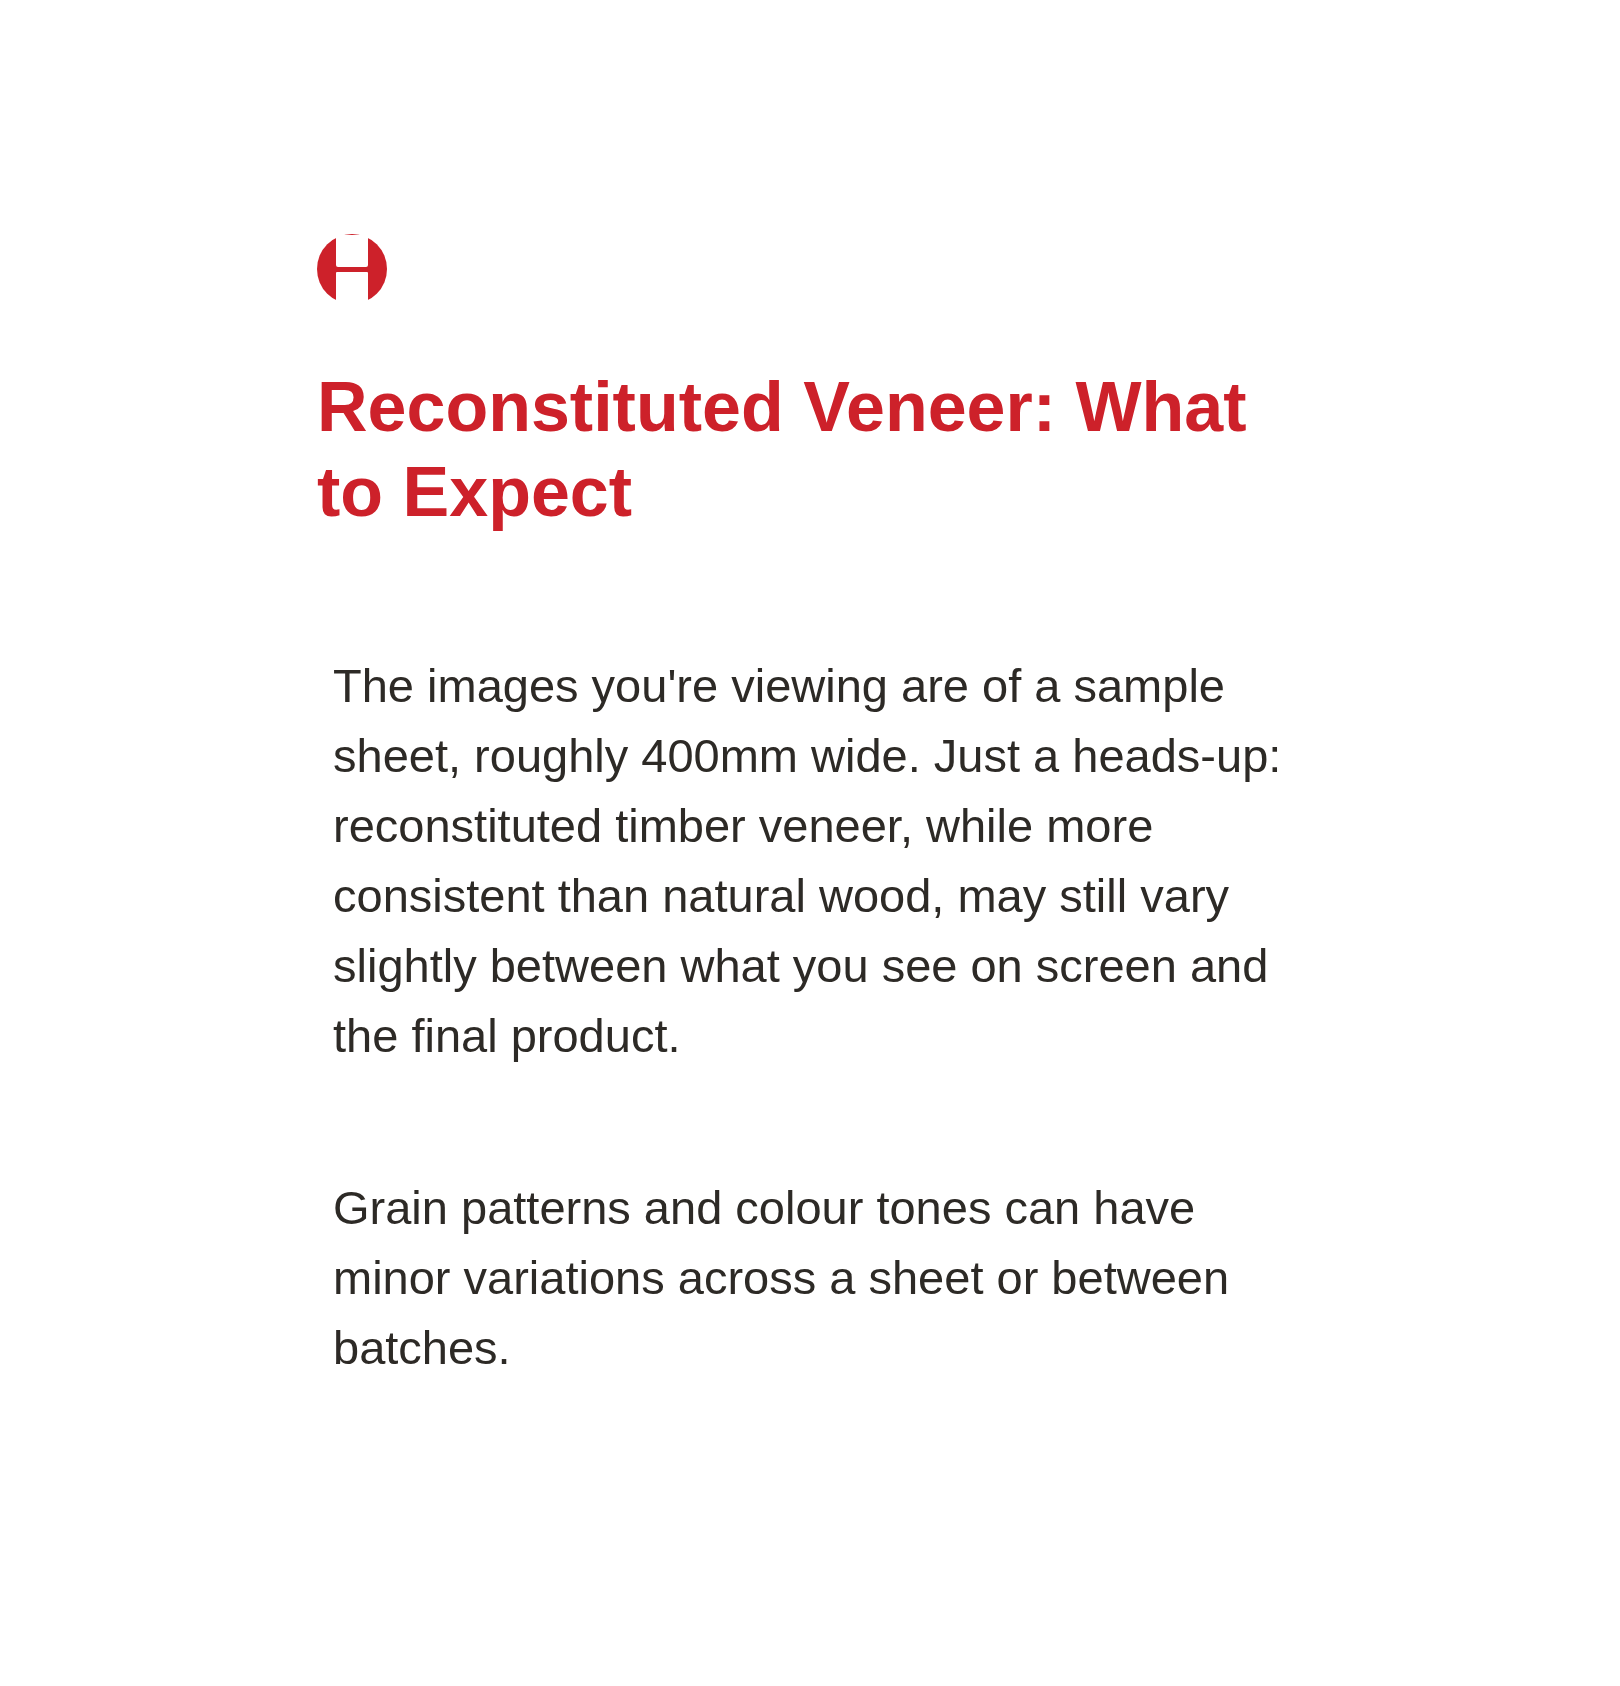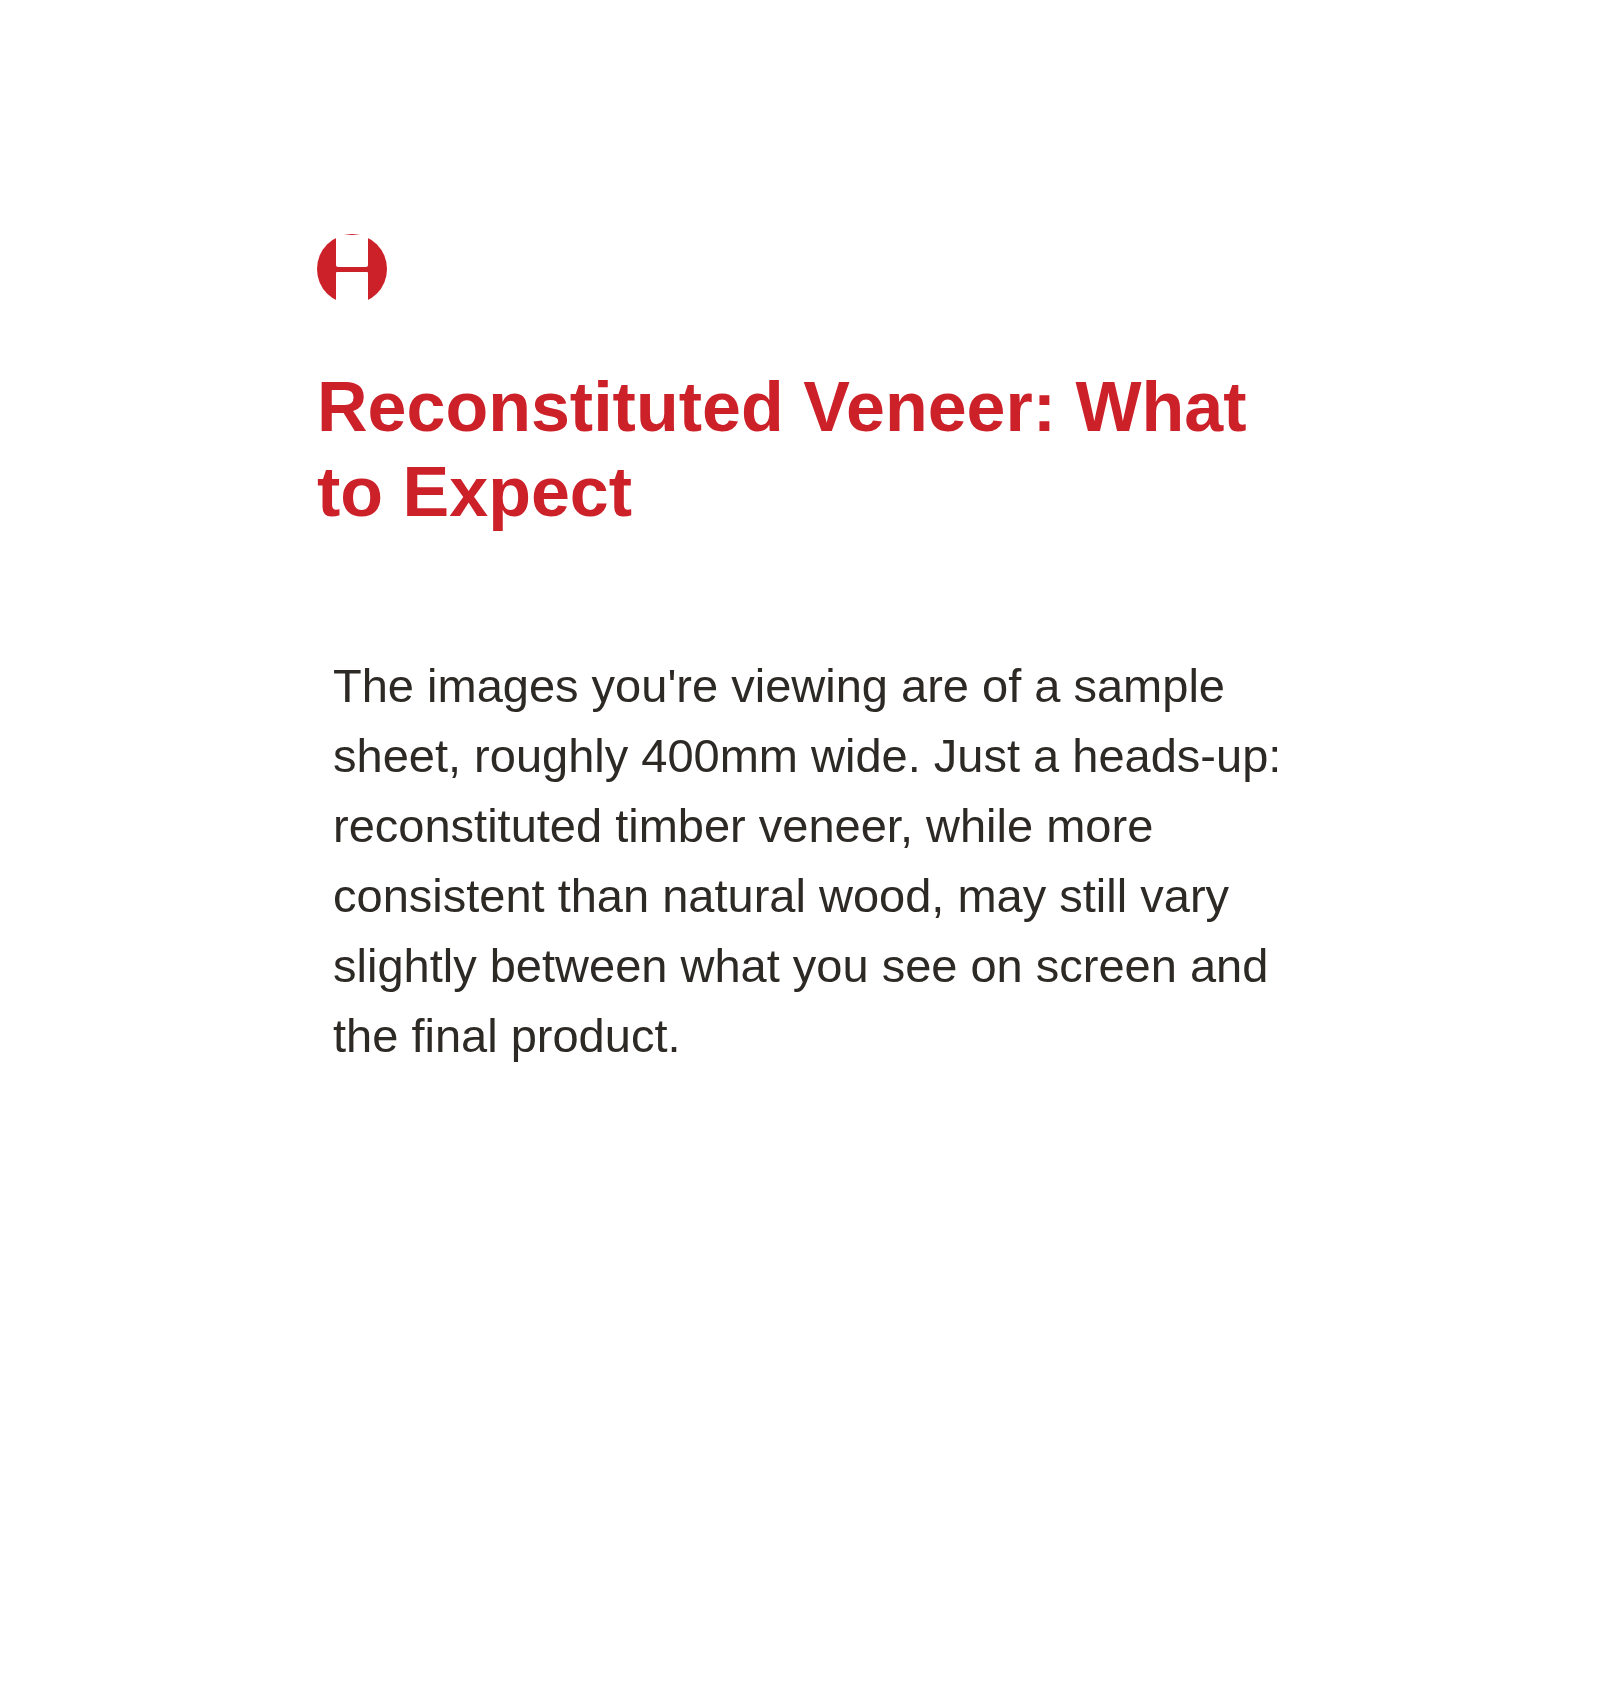--- a/index.html
+++ b/index.html
@@ -76,16 +76,17 @@
 
     <div class="info-icon">
       <span class="dot"></span>
       <span class="stem"></span>
     </div>
 
     <h1 class="page-title">Reconstituted Veneer: What to Expect</h1>
 
     <div class="body-copy">
       <p>The images you're viewing are of a sample sheet, roughly 400mm wide. Just a heads-up: reconstituted timber veneer, while more consistent than natural wood, may still vary slightly between what you see on screen and the final product.</p>
+      <p>Grain patterns and colour tones can have minor variations across a sheet or between batches.</p>
     </div>
 
   </div>
 </div>
 
 </body></html>

